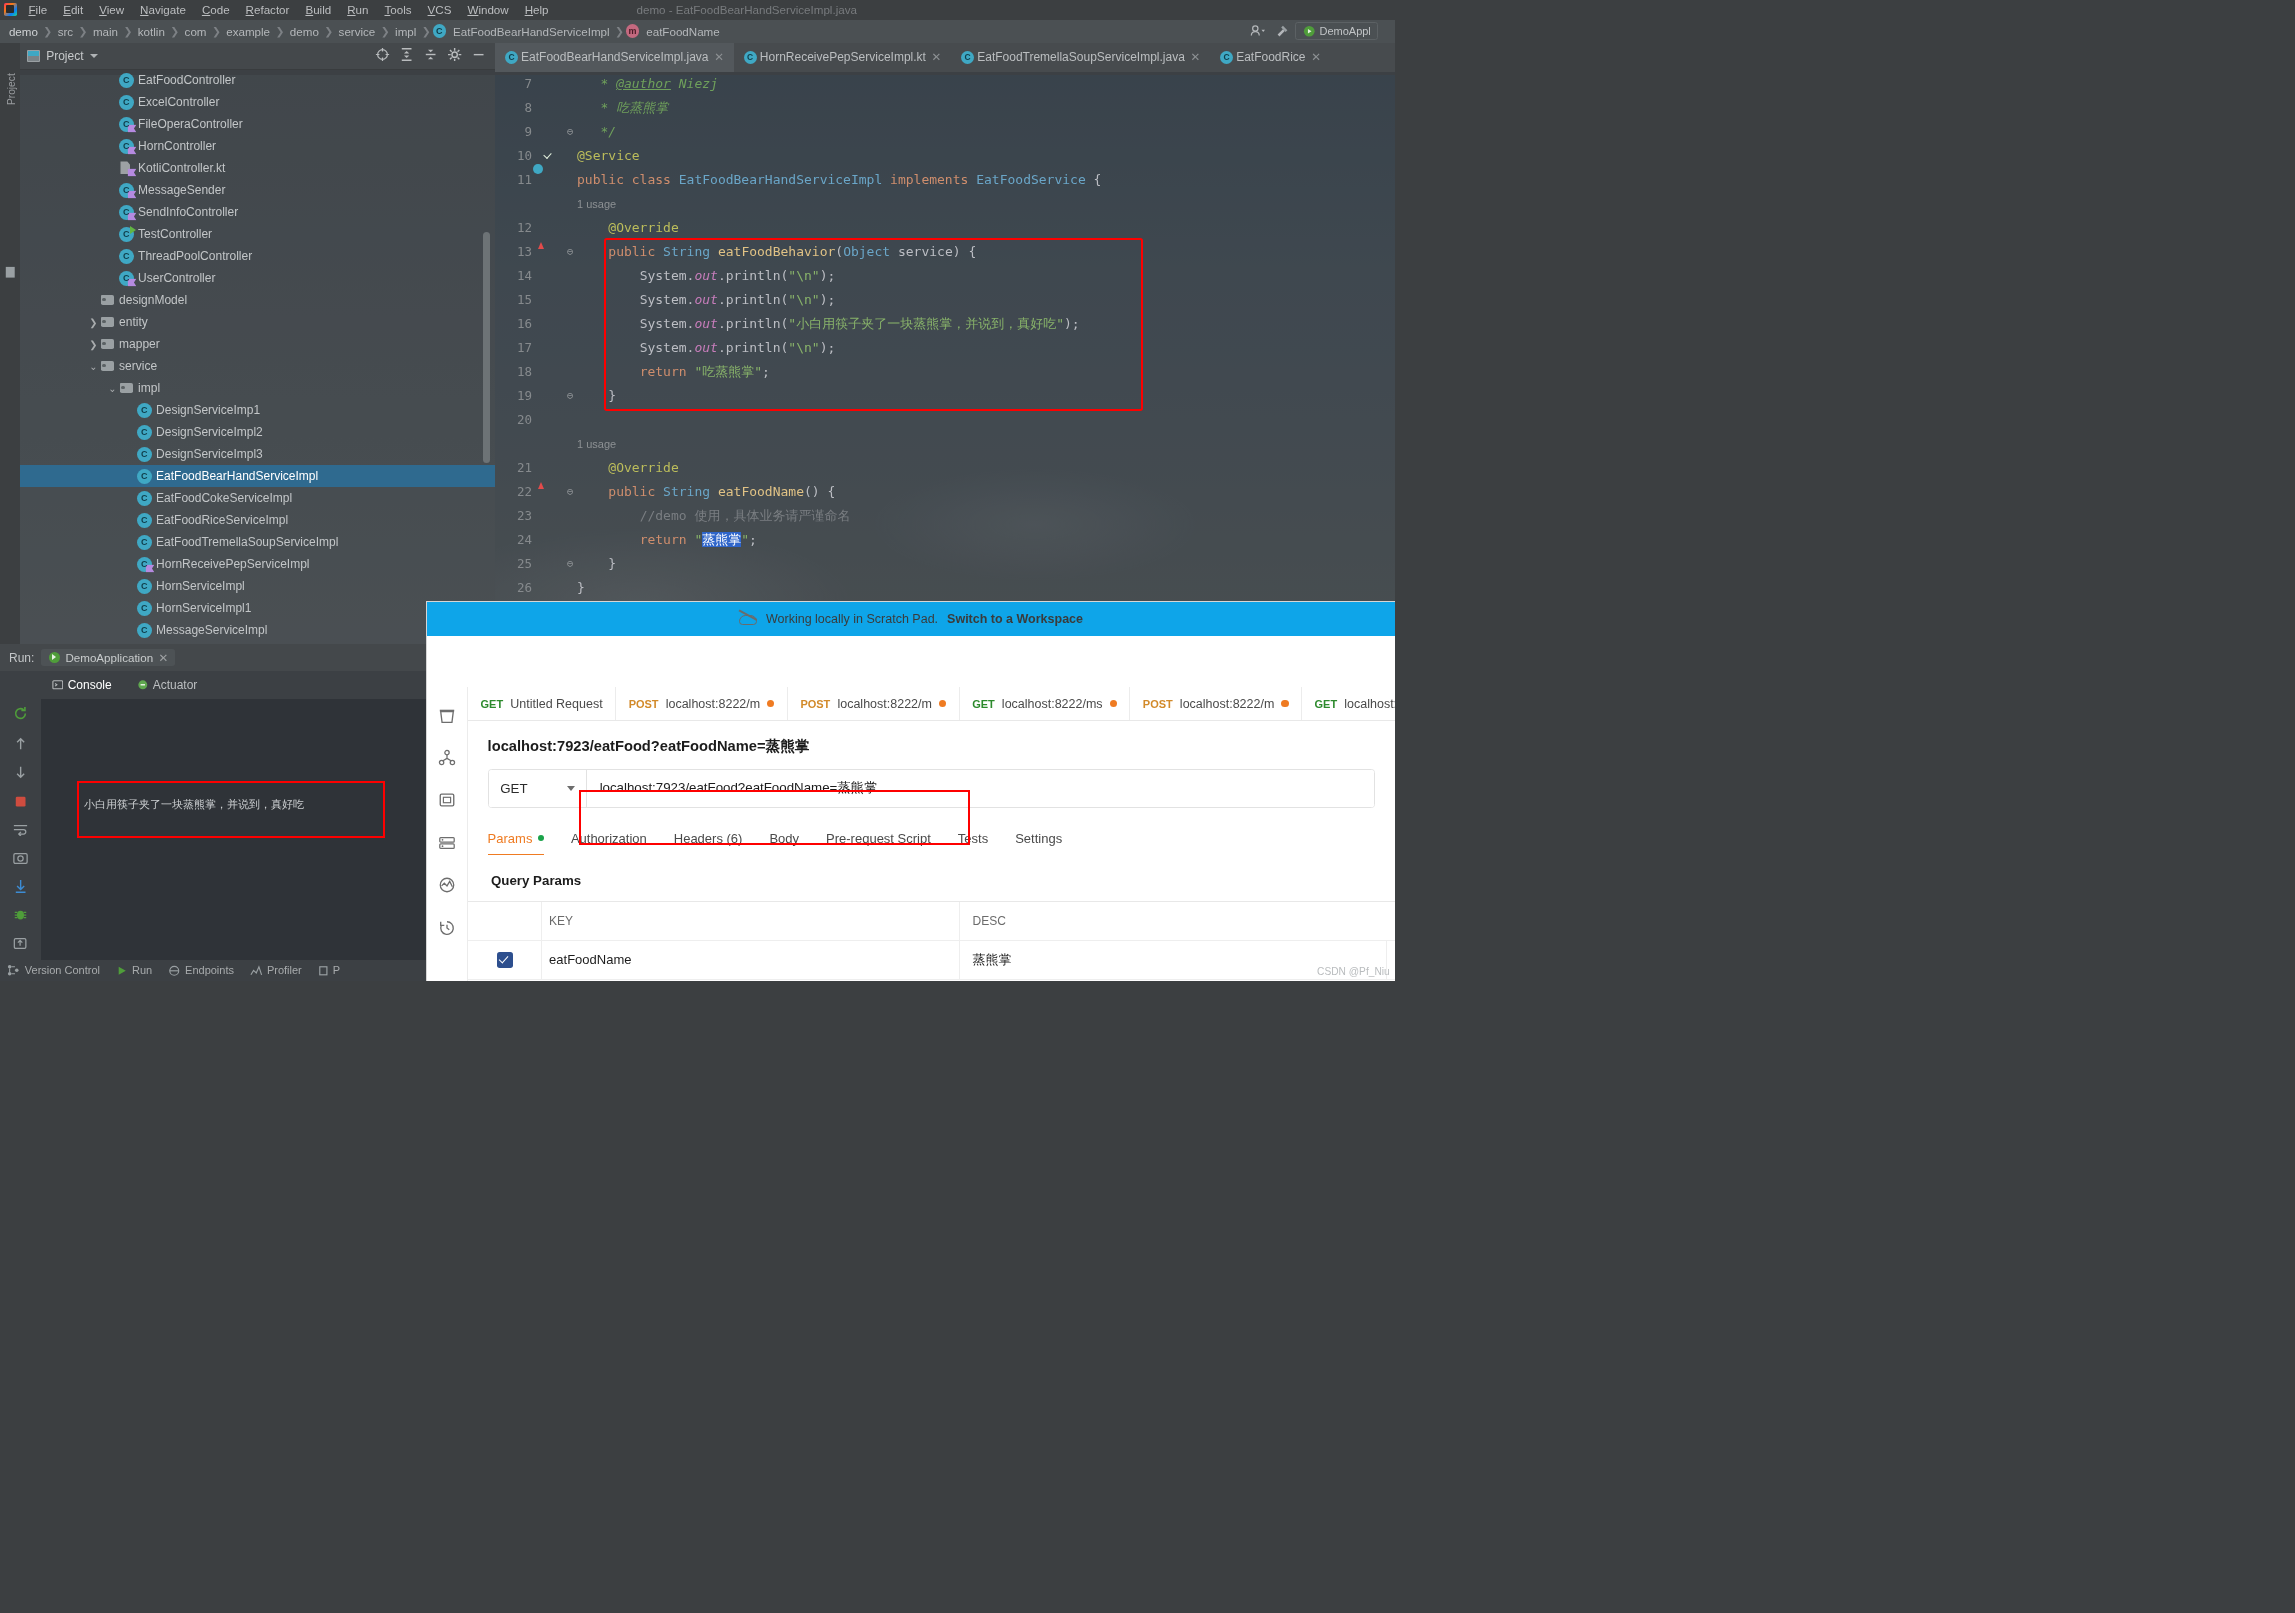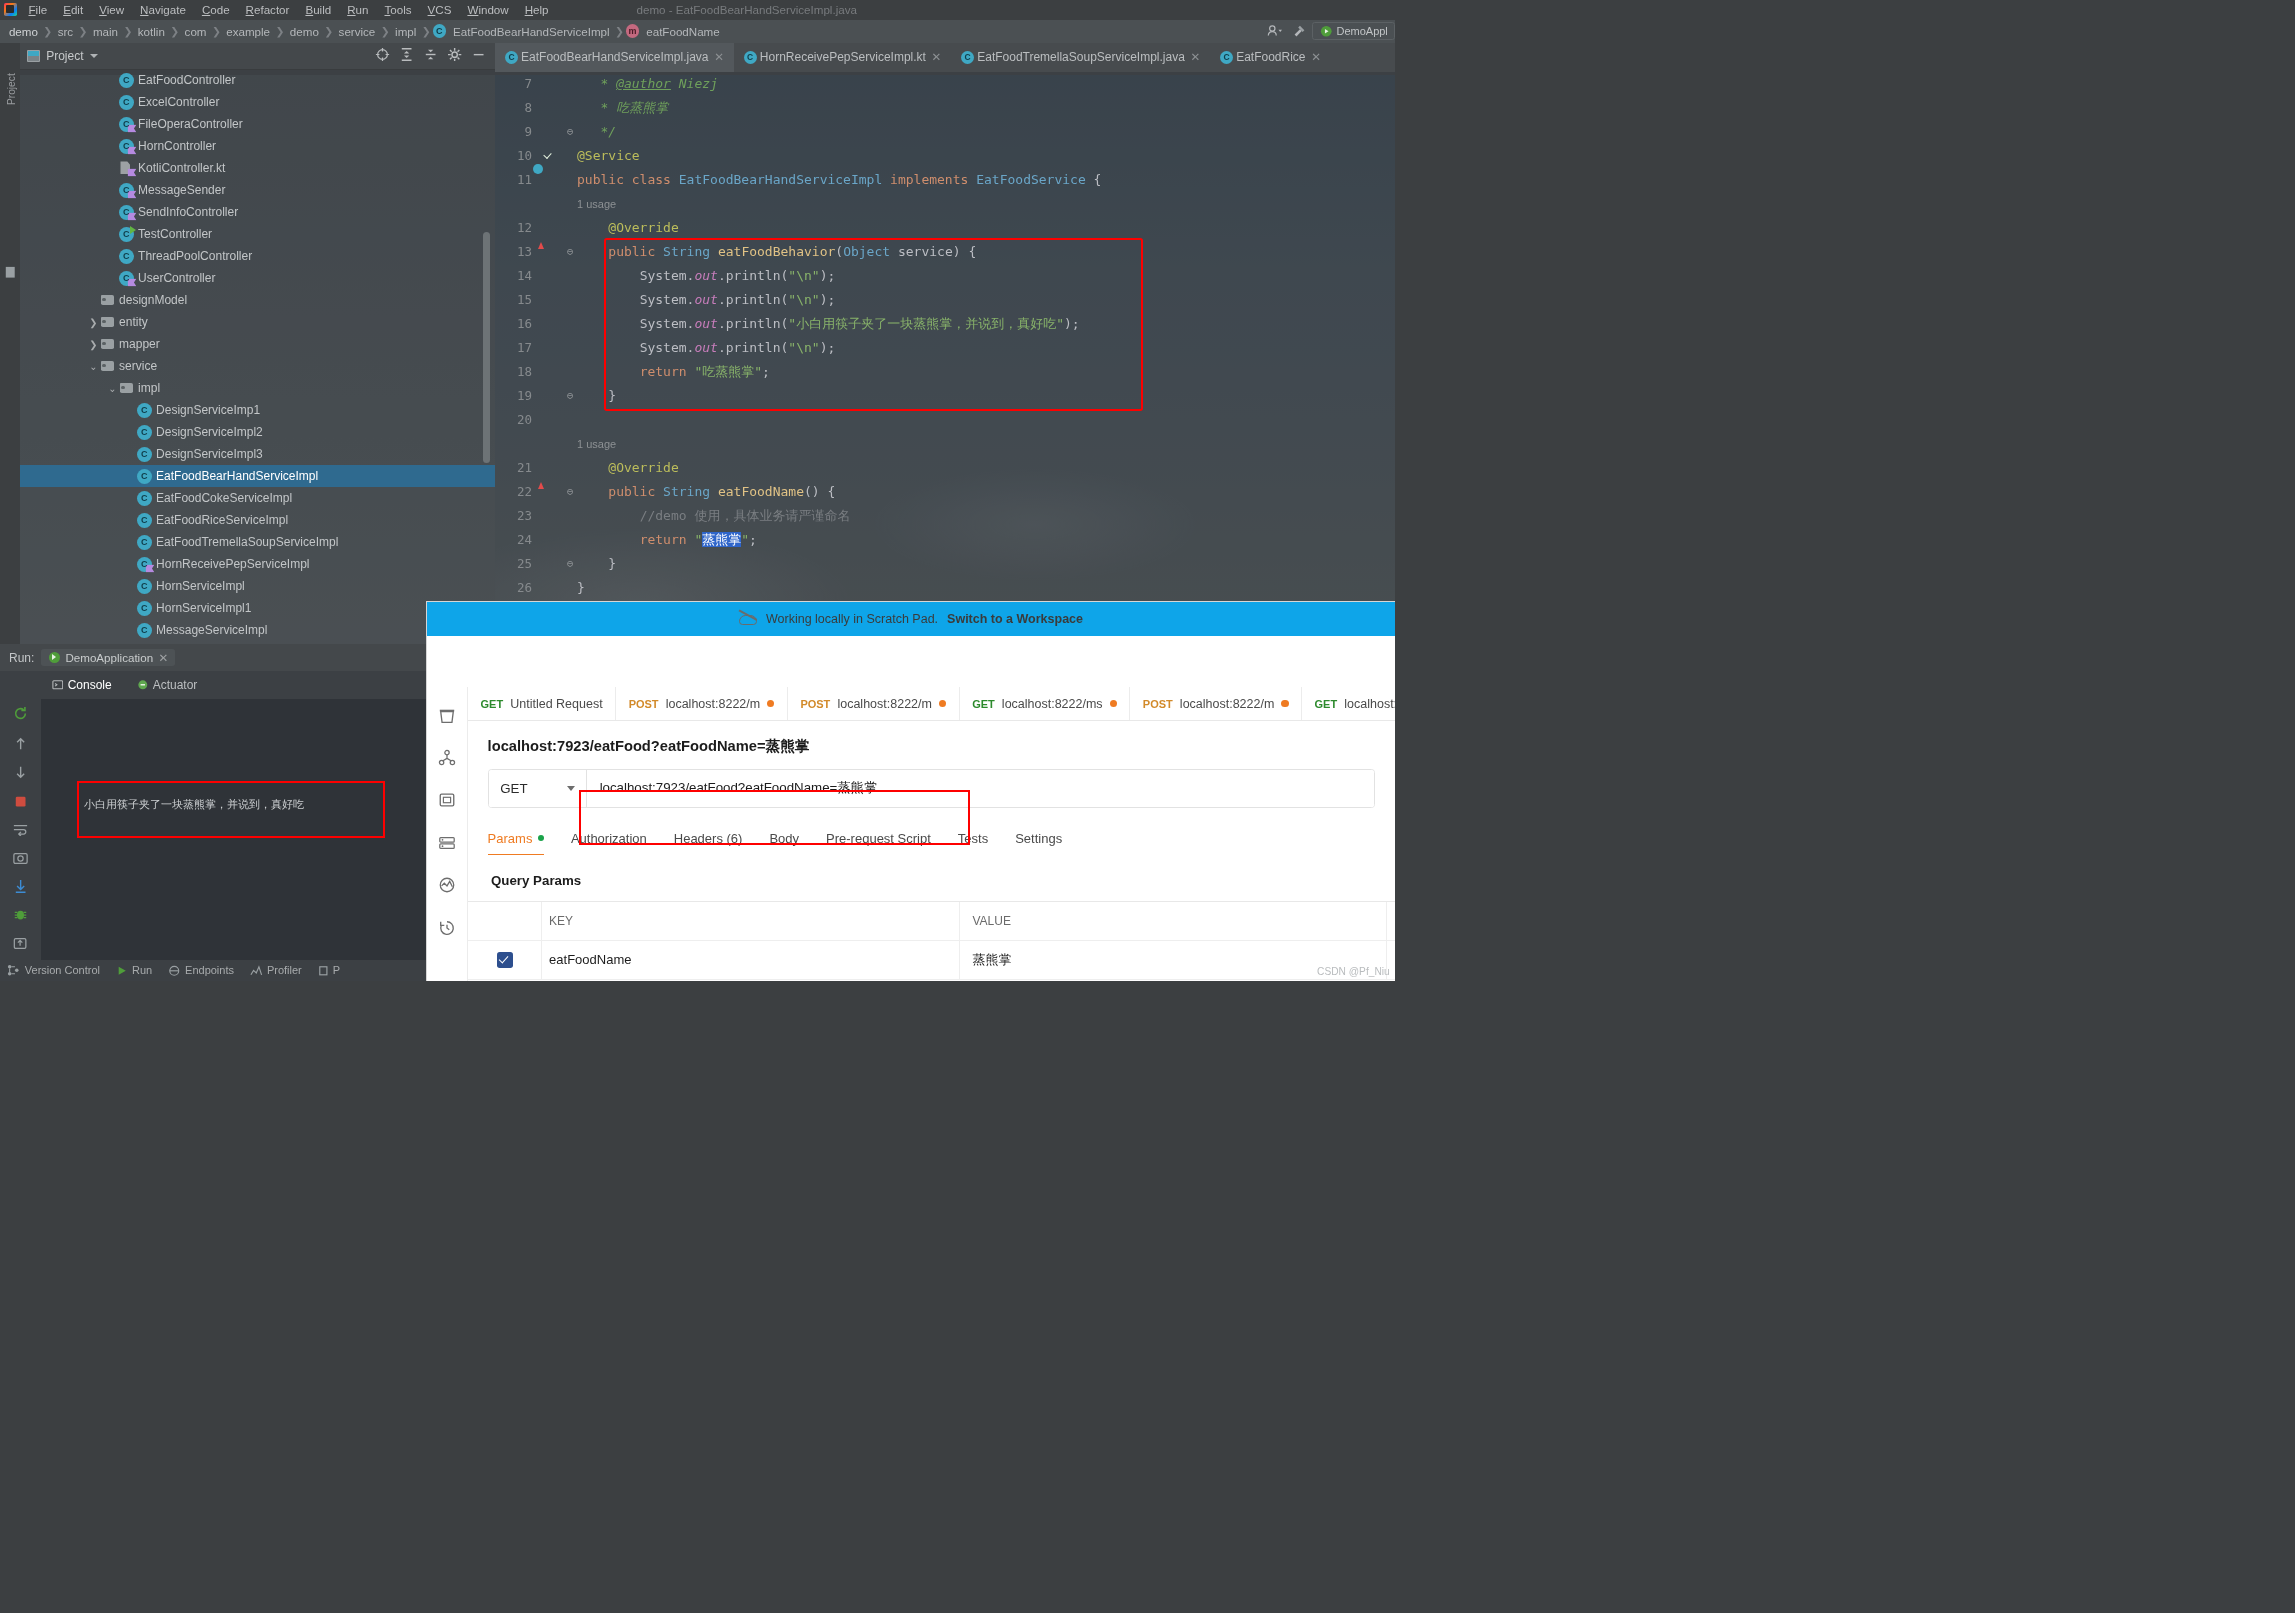--- a/index.html
+++ b/index.html
@@ -89,21 +89,21 @@
   .crumb.bold .t { color: #cfd2d4; }
   .sep { color: #7d8185; margin: 0 1.8px; font-size: 10.7px; }
   .ic-class, .ic-method {
     width: 13.3px; height: 13.3px; border-radius: 50%;
     display: inline-flex; align-items:center; justify-content:center;
     font-size: 9px; color: #1e2a2e; font-weight: bold; margin-right: 3.6px;
     flex:none;
   }
   .ic-class { background: #3fa8c4; color:#0e3a46;}
   .ic-method { background: #c4697f; color:#4a1a26;}
-  .nav-right { margin-left:auto; display:flex; align-items:center; gap:1.8px; padding-right:0;}
+  .nav-right { margin-left:auto; display:flex; align-items:center; gap:1.8px; padding-right:17px;}
   .nav-btn { width: 23px; height: 19.6px; display:flex;align-items:center;justify-content:center; color:#b4b7ba;}
   .nav-runconf {
     display:flex;align-items:center;gap:4.4px;
     background:#4b5053;border:0.9px solid #5c6164;border-radius:2.7px;
     height:18px;padding:0 6.2px;color:#c2c5c7;font-size:11px;white-space:nowrap;
   }
 
   
   .tool-left-strip {
     position: absolute; left: 0; top: 43px; width: 19.6px; bottom: 0;
@@ -1061,21 +1061,20 @@
             <span>Settings</span>
           </div>
         </div>
 
       <div class="pm-qp">Query Params</div>
 
       <div class="pm-table">
         <div class="pm-trow">
           <div class="cell-chk pm-th"></div>
           <div class="cell-key pm-th">KEY</div>
-          <div class="cell-val pm-th">VALUE</div>
           <div class="cell-desc pm-th">DESC</div>
         </div>
         <div class="pm-trow">
           <div class="cell-chk">
               <span class="chk"></span>
             </div>
           <div class="cell-key pm-td">eatFoodName</div>
           <div class="cell-val pm-td">蒸熊掌</div>
           <div class="cell-desc pm-td"></div>
         </div>

